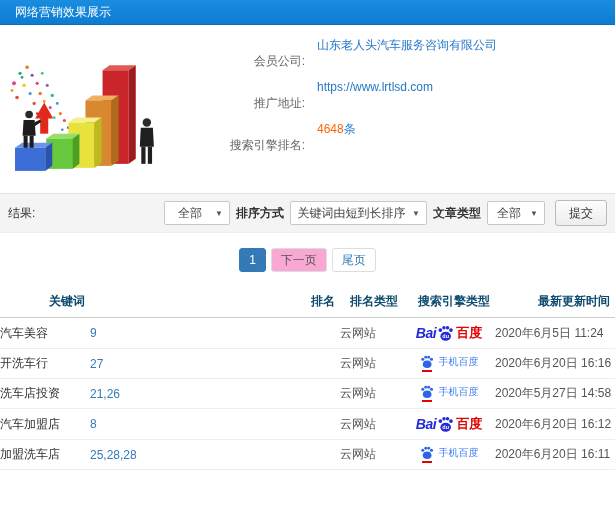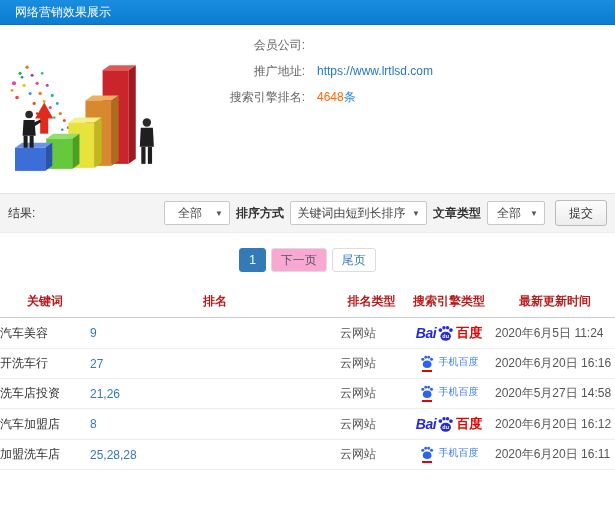--- a/index.html
+++ b/index.html
@@ -9,21 +9,21 @@
   
   .topbar { height:25px; background:linear-gradient(#1b8de0,#0b7ccf);
     border-bottom:1px solid #0a6fc0; display:flex; align-items:center; padding-left:15px; }
   .topbar .title { color:#fff; font-size:12px; }
 
   
   .top-section { display:flex; height:168px; }
   .illustration { width:185px; height:165px; flex:none; }
   .info-list { padding-top:12px; }
   .info-row { display:flex; margin-bottom:10px; line-height:16px; }
-  .info-row .lbl { width:120px; text-align:right; color:#666; flex:none; }
+  .info-row .lbl { width:120px; text-align:right; color:#666; flex:none;margin-top:16px; }
   .info-row .val { margin-left:12px; color:#555; }
   .info-row a { color:#2577c8; text-decoration:none; }
   .rank-num { color:#f60; }
   .rank-suffix { color:#2d8cd8; }
 
   
   .filter-bar { height:40px; background:#f4f4f4; border-top:1px solid #e2e2e2;
     border-bottom:1px solid #ececec; display:flex; align-items:center; padding:0 8px; }
   .filter-bar .result-lbl { color:#333; }
   .filter-group { margin-left:auto; display:flex; align-items:center; gap:6px; }
@@ -40,21 +40,21 @@
   .pagination { display:flex; justify-content:center; gap:5px; padding:15px 0 14px; }
   .page-btn { min-width:26px; height:24px; padding:0 9px; display:inline-flex; align-items:center;
     justify-content:center; border:1px solid #ddd; border-radius:3px; cursor:pointer; font-size:12px; }
   .page-btn.active { background:#337ab7; border-color:#337ab7; color:#fff; }
   .page-btn.next { background:#f9a8d4; color:#555; }
   .page-btn.last { background:#fff; color:#337ab7; }
 
   
   table { width:100%; border-collapse:collapse; table-layout:fixed; }
   col.c1{width:90px;} col.c2{width:250px;} col.c3{width:63px;} col.c4{width:92px;} col.c5{width:auto;}
-  th { text-align:center; font-weight:bold; color:#b91c1c; padding:7px 5px; border-bottom:1px solid #ccc; }
+  th { text-align:right; font-weight:bold; color:#0c4a6e; padding:7px 5px; border-bottom:1px solid #ccc; }
   td { padding:6px 0; border-bottom:1px solid #ededed; height:27px; color:#555; }
   td.c-kw { color:#333; }
   td a.rank-link { color:#337ab7; text-decoration:none; }
   td.c-engine { text-align:center; }
 
   
   .logo-baidu, .logo-mbaidu { display:none; align-items:center; justify-content:center; gap:1px; }
   tr.engine-baidu .logo-baidu { display:inline-flex;text-align:center; }
   tr.engine-mobile .logo-mbaidu { display:inline-flex; }
   .logo-baidu .bai { color:#2529d8; font-weight:bold; font-size:14px; font-style:italic; letter-spacing:-0.5px; }
@@ -147,20 +147,21 @@
         <polygon points="138,102 150,102 151,121 137,121"></polygon>
         <rect x="138.5" y="121" width="4.2" height="17"></rect>
           <rect x="145" y="121" width="4.2" height="17"></rect>
       </g>
     </svg>
   </div>
 
   <div class="info-list">
     <div class="info-row">
       <span class="lbl">会员公司:</span>
+      <span class="val"><a href="#">山东老人头汽车服务咨询有限公司</a></span>
     </div>
     <div class="info-row">
       <span class="lbl">推广地址:</span>
       <span class="val"><a href="#">https://www.lrtlsd.com</a></span>
     </div>
     <div class="info-row">
       <span class="lbl">搜索引擎排名:</span>
       <span class="val">
         <span class="rank-num">4648</span><span class="rank-suffix">条</span>
       </span>

